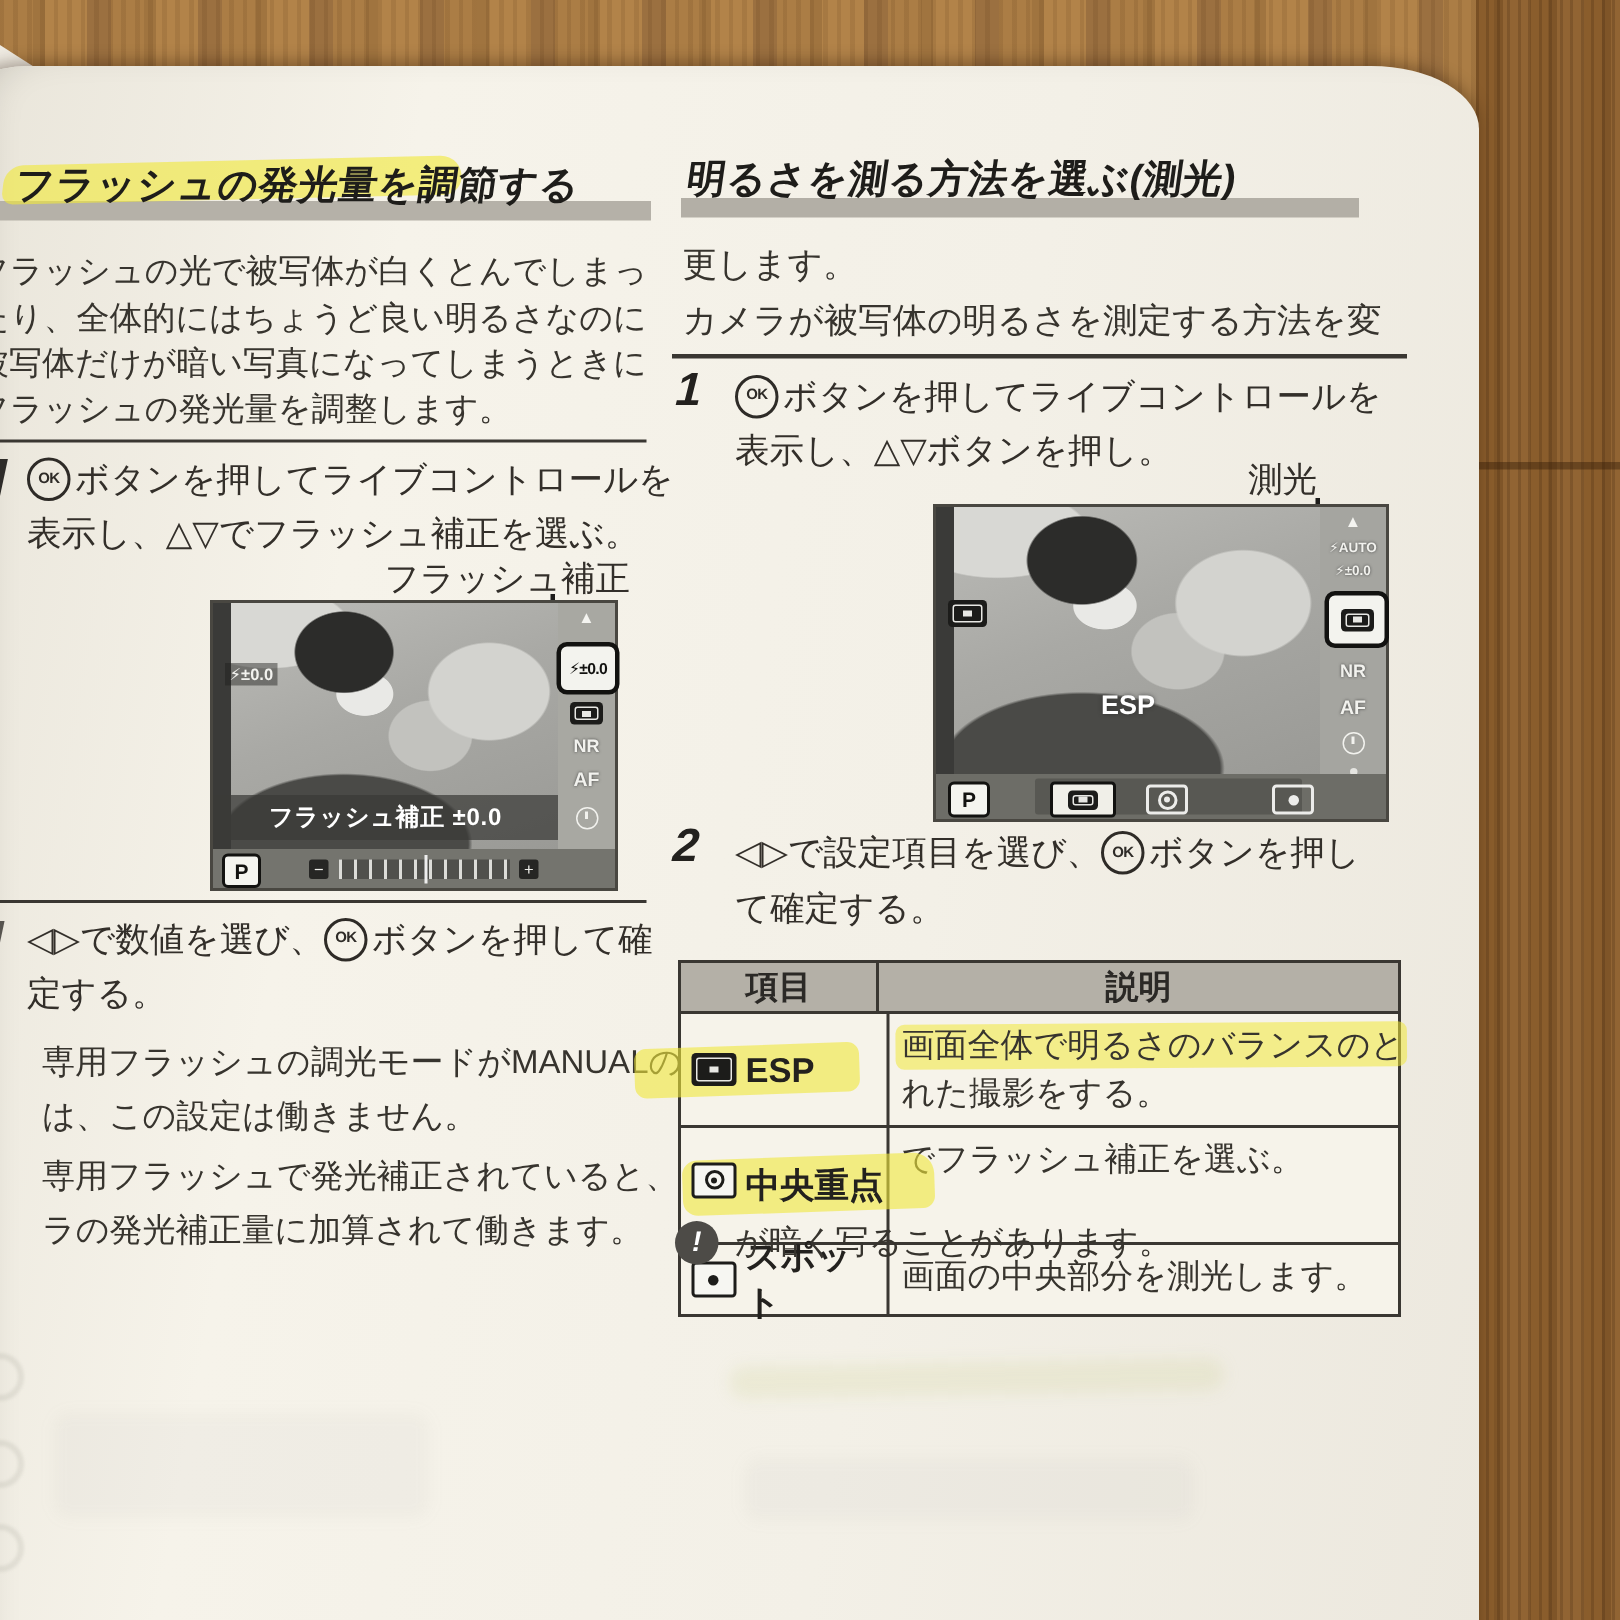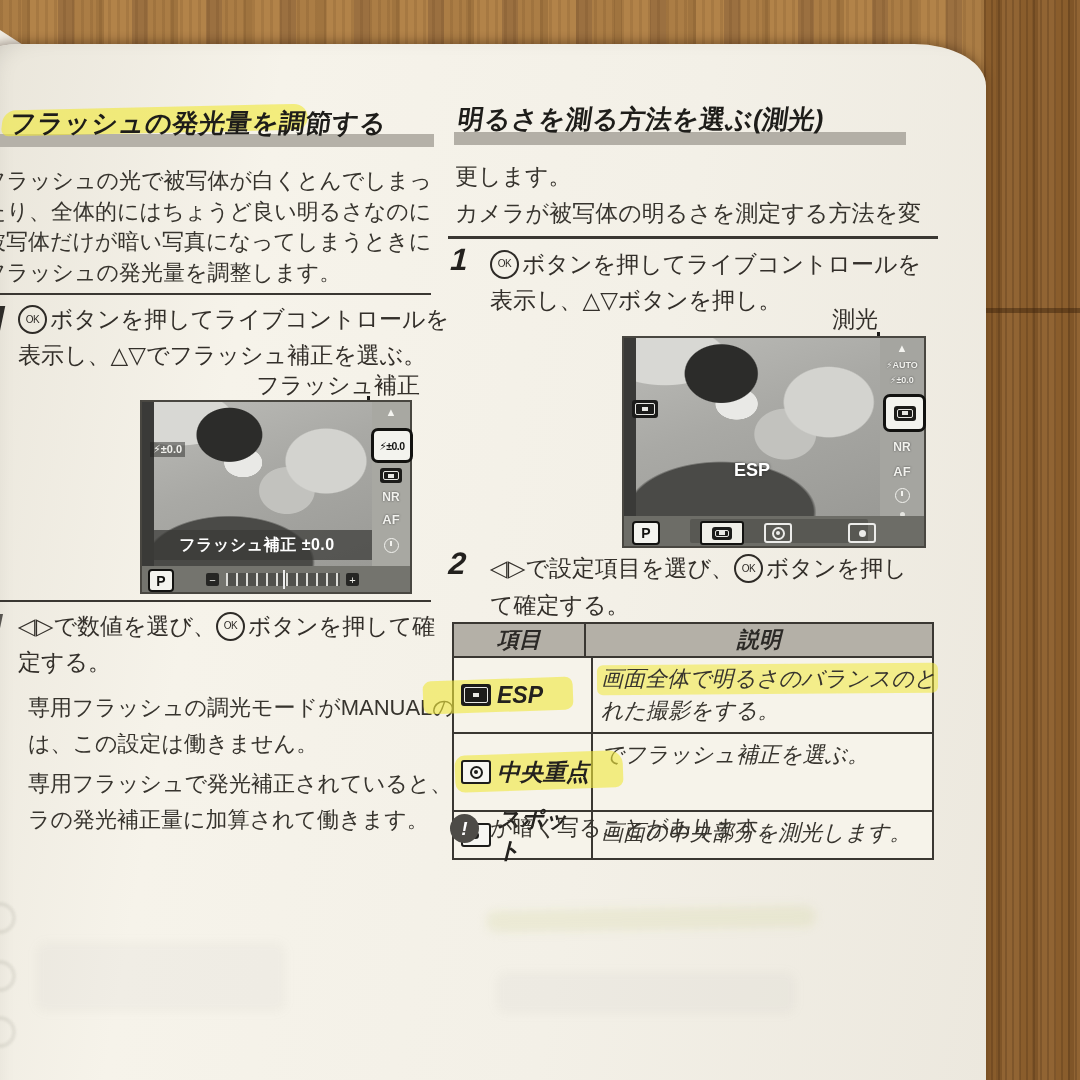--- a/index.html
+++ b/index.html
@@ -31,21 +31,21 @@
   .hl-head::before{content:'';position:absolute;left:-8px;right:21%;top:-1px;bottom:5px;
     background:rgba(240,232,58,.62);border-radius:12px 16px 10px 8px;transform:rotate(-1.3deg);z-index:-1;}
 
   
   .tline{font-size:22px;line-height:30.5px;color:#37342e;}
   .stept{font-size:23px;line-height:35.5px;color:#332f2a;}
   .ln{white-space:nowrap;}
 
   
   .okbtn{display:inline-flex;align-items:center;justify-content:center;width:25px;height:25px;
-    border:2.2px solid #2e2b27;border-radius:50%;font-size:10px;font-weight:normal;color:#2e2b27;
+    border:2.2px solid #2e2b27;border-radius:50%;font-size:10px;font-weight:bold;color:#2e2b27;
     background:transparent;vertical-align:-5px;margin-right:3px;letter-spacing:-.5px;flex:0 0 auto;}
   .flexline{display:flex;align-items:center;white-space:nowrap;}
 
   .divider{background:#3a3732;height:2px;}
   .stepmark{background:#2d2b28;transform:skewX(-12deg);}
   .stepnum{font-size:31px;font-weight:bold;color:#23211e;transform:skewX(-14deg);}
   .calloutline{background:#1d1c1a;width:3px;}
 
   
   .lcd{border:2px solid #494741;background:#9d9d99;}
@@ -258,40 +258,40 @@
       <div class="abs stepnum" style="left:473px;top:502px;">2</div>
       <div class="abs stept" style="left:514px;top:506px;line-height:37px;">
         <div class="flexline">
           <span>◁▷で設定項目を選び、</span>
           <span class="okbtn">OK</span>
           <span>ボタンを押し</span>
         </div>
         <div class="nw">て確定する。</div>
       </div>
 
-      <div class="abs mtable" style="left:476px;top:578px;width:478px;font-style:italic;">
+      <div class="abs mtable" style="left:476px;top:596px;width:478px;">
         <div class="thead-row">
           <div class="tc1 th">項目</div>
           <div class="tc2 th">説明</div>
         </div>
         <div class="trow" style="height:74px;">
           <div class="tc1 cell1-pad">
             <span class="mk mk-esp" style="display:inline-flex;align-items:center;">
               <span class="g-esp" style="width:30px;height:22px;"></span>
               <span class="cell-label">ESP</span>
             </span>
           </div>
           <div class="tc2 cell-desc">
             <div class="nw mk-line">画面全体で明るさのバランスのと</div>
             <div class="nw">れた撮影をする。</div>
           </div>
         </div>
         <div class="trow" style="height:76px;">
           <div class="tc1 cell1-pad">
-            <span class="mk mk-cw" style="display:inline-flex;align-items:center;">
+            <span class="mk mk-cw" style="display:inline-flex;align-items:flex-start;">
               <span class="g-center" style="width:26px;height:20px;"></span>
               <span class="cell-label">中央重点</span>
             </span>
           </div>
           <div class="tc2 cell-desc">
             <div class="nw">でフラッシュ補正を選ぶ。</div>
           </div>
         </div>
         <div class="trow" style="height:46px;">
           <div class="tc1 cell1-pad">

